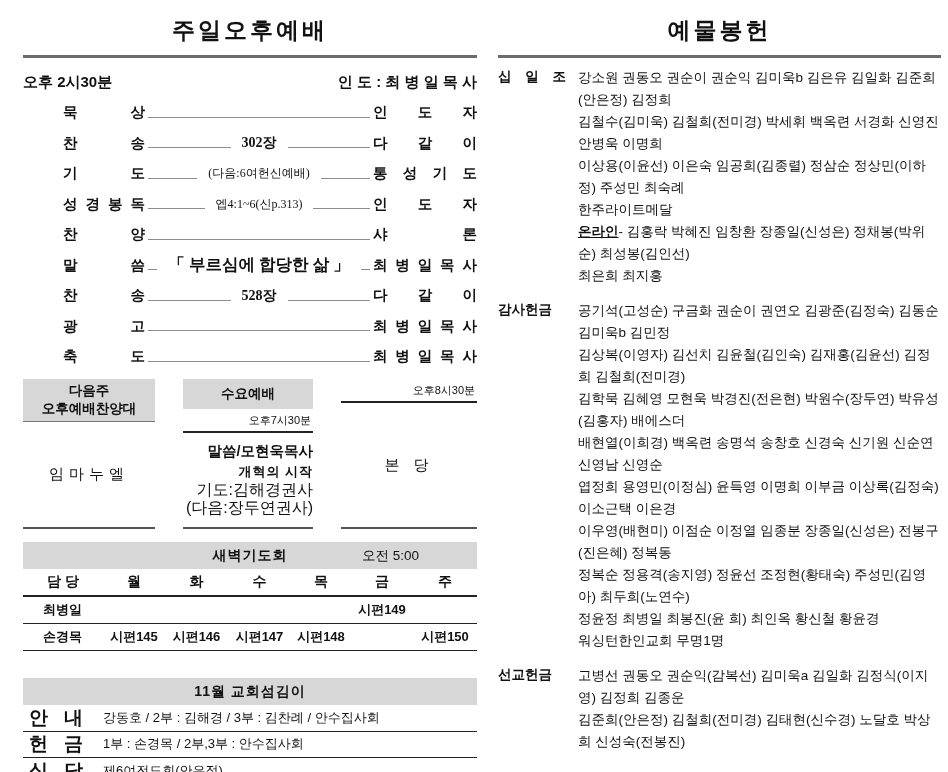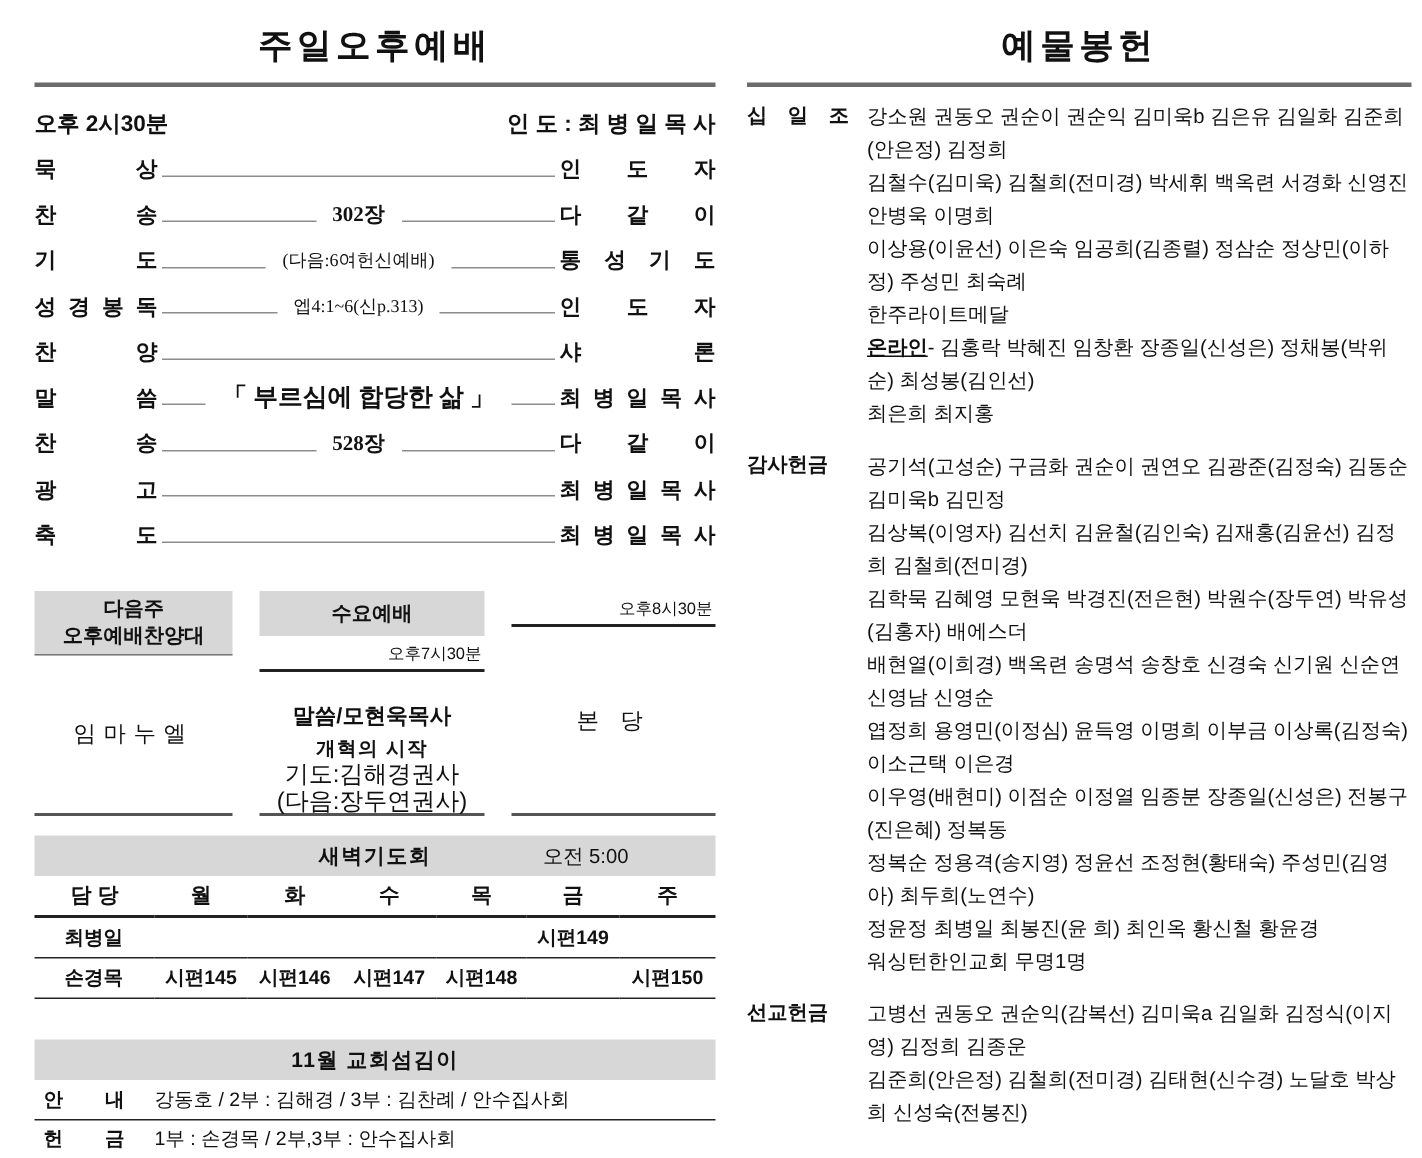--- a/index.html
+++ b/index.html
@@ -12,56 +12,56 @@
   .doc-title { margin-top:15px; text-align:center; font-family:"Liberation Serif","DejaVu Serif",serif;
                font-weight:bold; font-size:23px; letter-spacing:3px; }
   .rule { border-top:3px solid #6b6b6b; margin-top:9px; }
 
   
   .svc { margin-top:9px; }
   .svc-row { display:flex; align-items:center; height:30.5px; }
   .svc-time { font-weight:bold; font-size:15px; }
   .svc-leader { font-weight:bold; font-size:15px; }
   .spacer { flex:1; }
-  .lbl { width:82px; font-weight:bold; font-size:14.5px; text-align:justify; text-align-last:justify; }
+  .lbl { width:82px; font-weight:bold; font-size:14.5px; text-align:justify; text-align-last:justify;margin-left:40px; }
   .rgt { width:104px; font-weight:bold; font-size:14.5px; text-align:justify; text-align-last:justify; }
   .leader { flex:1; height:10px; border-bottom:1px solid #8c8c8c; margin:0 3px; }
   .ctr { padding:0 8px; font-size:12px; white-space:nowrap;font-family:Liberation Serif, serif; }
   .ctr.b { font-weight:bold; font-size:14px; }
   .ctr.t { font-weight:bold; font-size:16.5px; }
 
   
-  .boxes { margin-top:22px; display:flex; gap:18px; height:150px; }
+  .boxes { margin-top:7px; display:flex; gap:28px; height:150px; }
   .box { display:flex; flex-direction:column; border-bottom:2px solid #555; }
   .box1 { width:132px; } .box2 { flex:1; } .box3 { width:136px; }
   .box-head { background:#d7d7d7; text-align:center; font-weight:bold; font-size:13.5px; }
   .box1 .box-head { height:43px; display:flex; flex-direction:column; justify-content:center; line-height:1.35; border-bottom:1px solid #777; }
   .box2 .box-head, .box3 .box-head { height:30px; line-height:30px; }
   .box-time { font-size:11px; text-align:right; padding:4px 2px 3px; border-bottom:2px solid #222; }
   .box-body { flex:1; display:flex; flex-direction:column; align-items:center; justify-content:center; text-align:center; }
   .box1 .box-body, .box3 .box-body { font-size:15px; letter-spacing:5px; }
-  .box2 .box-body { justify-content:flex-start; padding-top:20px; }
+  .box2 .box-body { justify-content:flex-start; padding-top:8px;align-items:flex-end; }
   .w-l1 { font-weight:bold; font-size:14.5px; line-height:21px; }
   .w-l2 { font-weight:bold; font-size:13px; line-height:19px; letter-spacing:1px; }
   .w-l3, .w-l4 { font-size:16px; line-height:17.5px; }
 
   
   .dawn { margin-top:13px; }
   .bar { background:#d7d7d7; height:27px; line-height:27px; text-align:center; font-weight:bold; font-size:14px; position:relative; letter-spacing:1px; }
   .bar-time { position:absolute; right:58px; top:0; font-weight:normal; font-size:13.5px; letter-spacing:0; }
   .dawn-grid { display:grid; grid-template-columns:80px 62px 63px 63px 60px 62px 1fr; }
   .dawn-grid > div { display:flex; align-items:center; justify-content:center; }
   .dg-head { height:28px; font-weight:bold; font-size:14px; border-bottom:2px solid #222; }
   .dg-cell { height:27px; font-weight:bold; font-size:13px; border-bottom:1.5px solid #222; }
   .dg-name { justify-content:flex-start !important; padding-left:20px; }
 
   
   .serve { margin-top:27px; }
   .serve-row { display:flex; align-items:center; height:26.5px; border-bottom:1.5px solid #222; font-size:13px; }
-  .serve-lbl { width:54px; margin:0 20px 0 6px; font-weight:bold; font-size:13px; text-align:justify; text-align-last:justify; }
+  .serve-lbl { width:54px; margin:0 20px 0 6px; font-weight:bold; font-size:19px; text-align:justify; text-align-last:justify; }
 
   
   .secs { margin-top:9px; }
   .sec { display:flex; margin-bottom:13px; }
   .sec-lbl { width:68px; margin-right:12px; font-weight:bold; font-size:13.5px; text-align:justify; text-align-last:justify; white-space:nowrap; padding-top:1px; }
   .sec-lines { flex:1; font-size:13.5px; line-height:22px; }
   .uline { text-decoration:underline; font-weight:bold; }
 </style>
 </head>
 <body>

